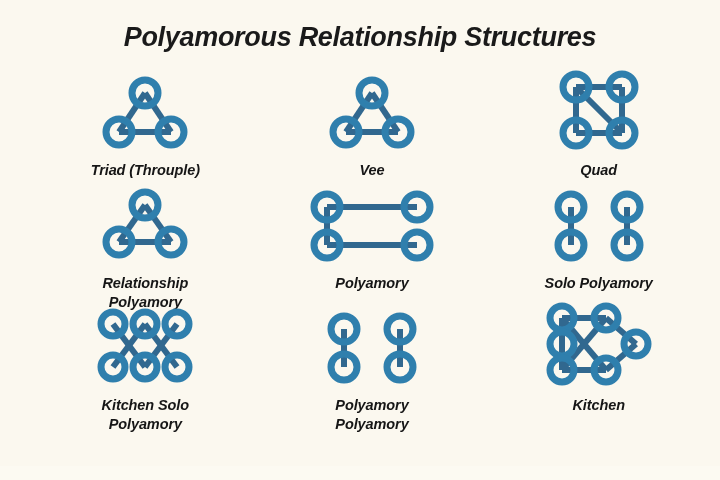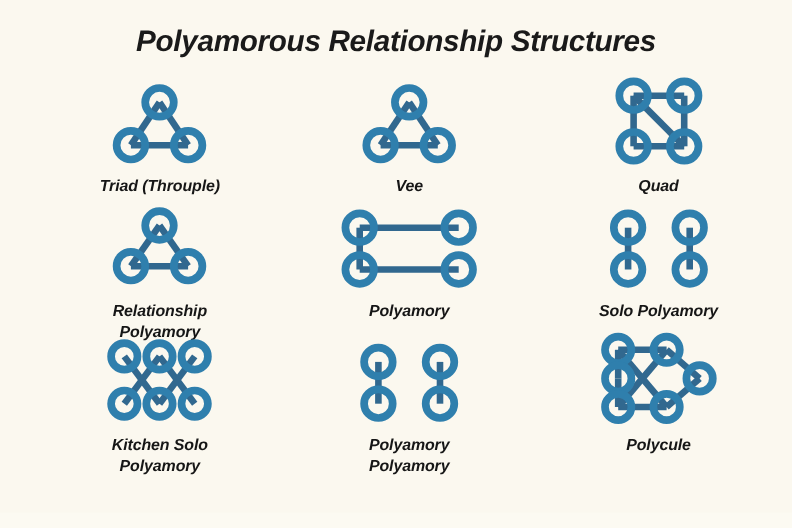--- a/index.html
+++ b/index.html
@@ -253,21 +253,21 @@
           <line class="edge" x1="92" y1="41" x2="62" y2="67"></line>
           <circle class="node" cx="18" cy="15" r="12"></circle>
           <circle class="node" cx="18" cy="41" r="12"></circle>
           <circle class="node" cx="18" cy="67" r="12"></circle>
           <circle class="node" cx="62" cy="15" r="12"></circle>
           <circle class="node" cx="62" cy="67" r="12"></circle>
           <circle class="node" cx="92" cy="41" r="12"></circle>
         </svg>
       </div>
       <div class="caption">
-        <span>Polycule</span>
+        <span>Kitchen</span>
       </div>
     </div>
 
   </div>
 
   <div id="bottom-fade"></div>
 
 </div>
 
 </body></html>

